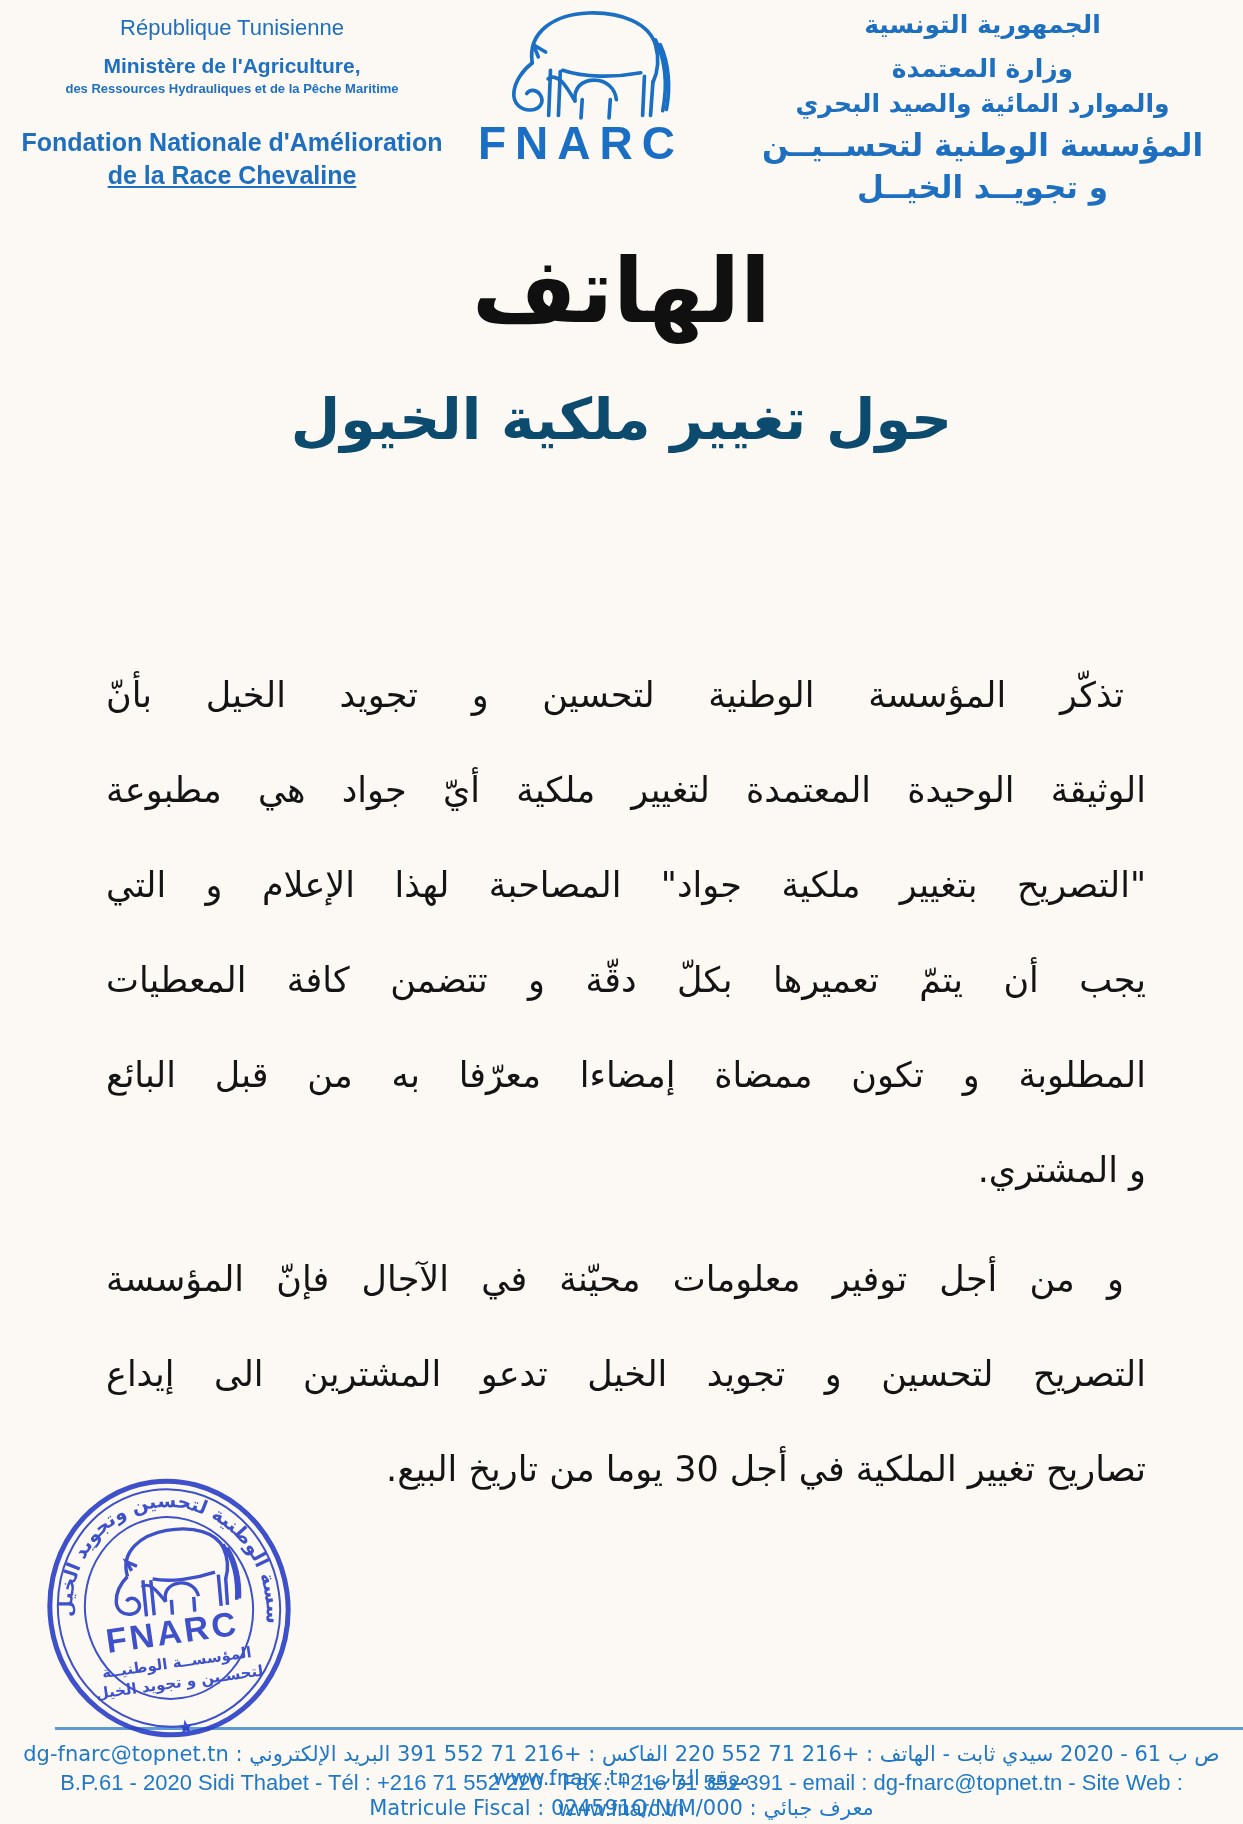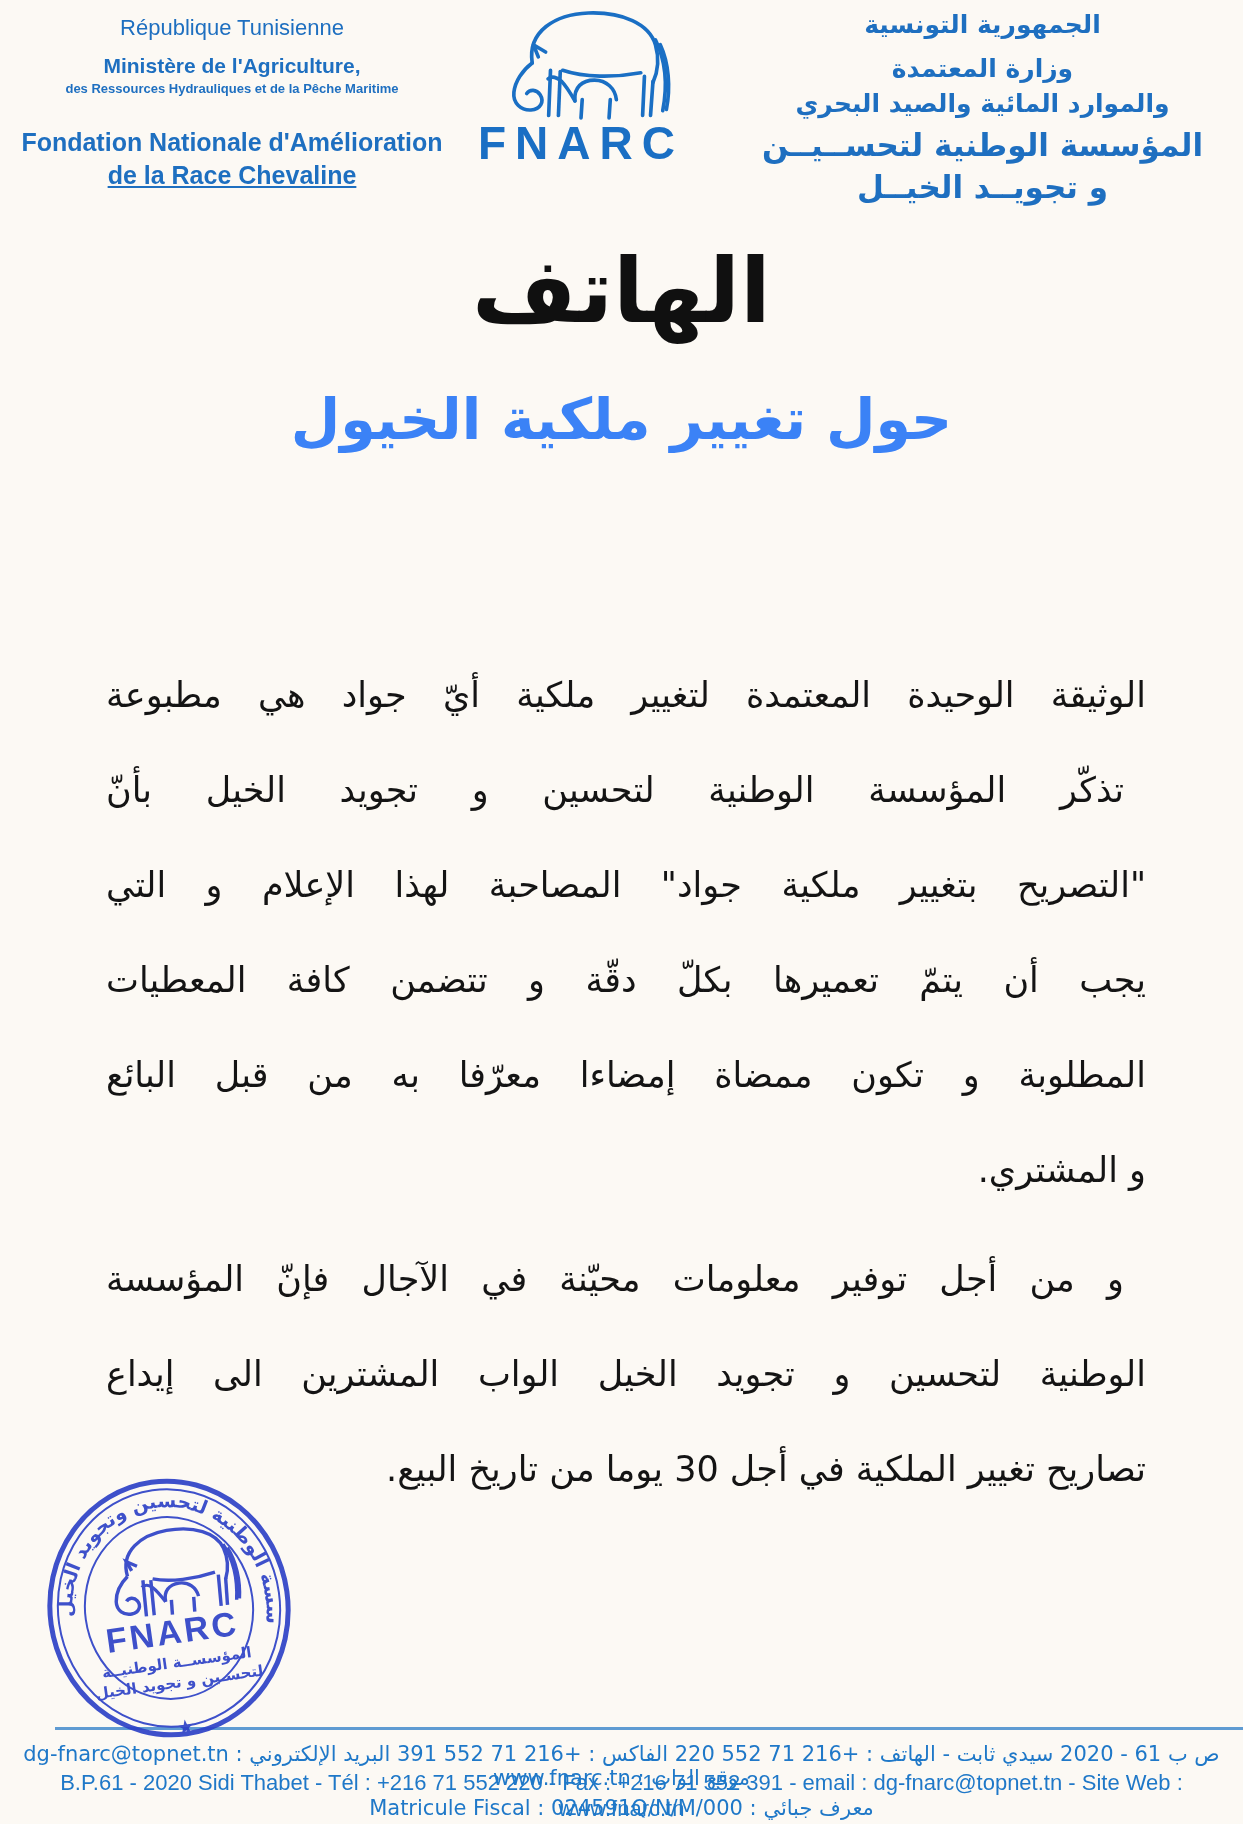--- a/index.html
+++ b/index.html
@@ -39,21 +39,21 @@
   .hr3{font-size:25px;line-height:1.4;}
   .hr4{font-size:31px;margin-top:4px;line-height:1.35;}
   .hr5{font-size:31px;line-height:1.35;}
   
   .doc-title{
     position:absolute;top:238px;left:0;right:0;
     text-align:center;font-size:90px;font-weight:bold;color:#101010;
   }
   .doc-subtitle{
     position:absolute;top:386px;left:0;right:0;
-    text-align:center;font-size:57px;font-weight:bold;color:#3b82f6;
+    text-align:center;font-size:57px;font-weight:bold;color:#0c4a6e;
   }
   
   .body-text{
     position:absolute;top:648px;left:106px;width:1040px;
     direction:rtl;font-size:35px;color:#141414;
   }
   .body-line{
     line-height:95px;height:95px;
     text-align:justify;text-align-last:justify;text-justify:inter-word;
   }
@@ -124,28 +124,28 @@
   <div class="hr2">وزارة المعتمدة</div>
   <div class="hr3">والموارد المائية والصيد البحري</div>
   <div class="hr4">المؤسسة الوطنية لتحســيــن</div>
   <div class="hr5">و تجويــد الخيــل</div>
 </div>
 
 <div class="doc-title">الهاتف</div>
 <div class="doc-subtitle">حول تغيير ملكية الخيول</div>
 
 <div class="body-text">
+  <div class="body-line indent">تذكّر المؤسسة الوطنية لتحسين و تجويد الخيل بأنّ</div>
   <div class="body-line">الوثيقة الوحيدة المعتمدة لتغيير ملكية أيّ جواد هي مطبوعة</div>
-  <div class="body-line indent">تذكّر المؤسسة الوطنية لتحسين و تجويد الخيل بأنّ</div>
   <div class="body-line">"التصريح بتغيير ملكية جواد" المصاحبة لهذا الإعلام و التي</div>
   <div class="body-line">يجب أن يتمّ تعميرها بكلّ دقّة و تتضمن كافة المعطيات</div>
   <div class="body-line">المطلوبة  و تكون ممضاة إمضاءا معرّفا به من قبل البائع</div>
   <div class="body-line last">و المشتري.</div>
   <div class="body-line indent para2">و من أجل توفير معلومات محيّنة في الآجال فإنّ المؤسسة</div>
-  <div class="body-line">الوطنية لتحسين و تجويد الخيل الواب المشترين الى إيداع</div>
+  <div class="body-line">التصريح لتحسين و تجويد الخيل تدعو المشترين الى إيداع</div>
   <div class="body-line last">تصاريح تغيير الملكية في أجل 30 يوما من تاريخ البيع.</div>
 </div>
 
 <svg class="stamp" viewBox="0 0 262 272" fill="none">
   <ellipse cx="131" cy="136" rx="119" ry="127" stroke="currentColor" stroke-width="5"></ellipse>
   <ellipse cx="131" cy="136" rx="111" ry="119" stroke="currentColor" stroke-width="2"></ellipse>
   <ellipse cx="131" cy="136" rx="84" ry="91" stroke="currentColor" stroke-width="2"></ellipse>
   <path id="stamp-arc" d="M 36,160 A 97 104 0 1 1 226,160" fill="none"></path>
   <text font-size="19" font-weight="bold" fill="currentColor" letter-spacing="1">
     <textPath href="#stamp-arc" startOffset="8%">المؤسسة الوطنية لتحسين وتجويد الخيل</textPath>

